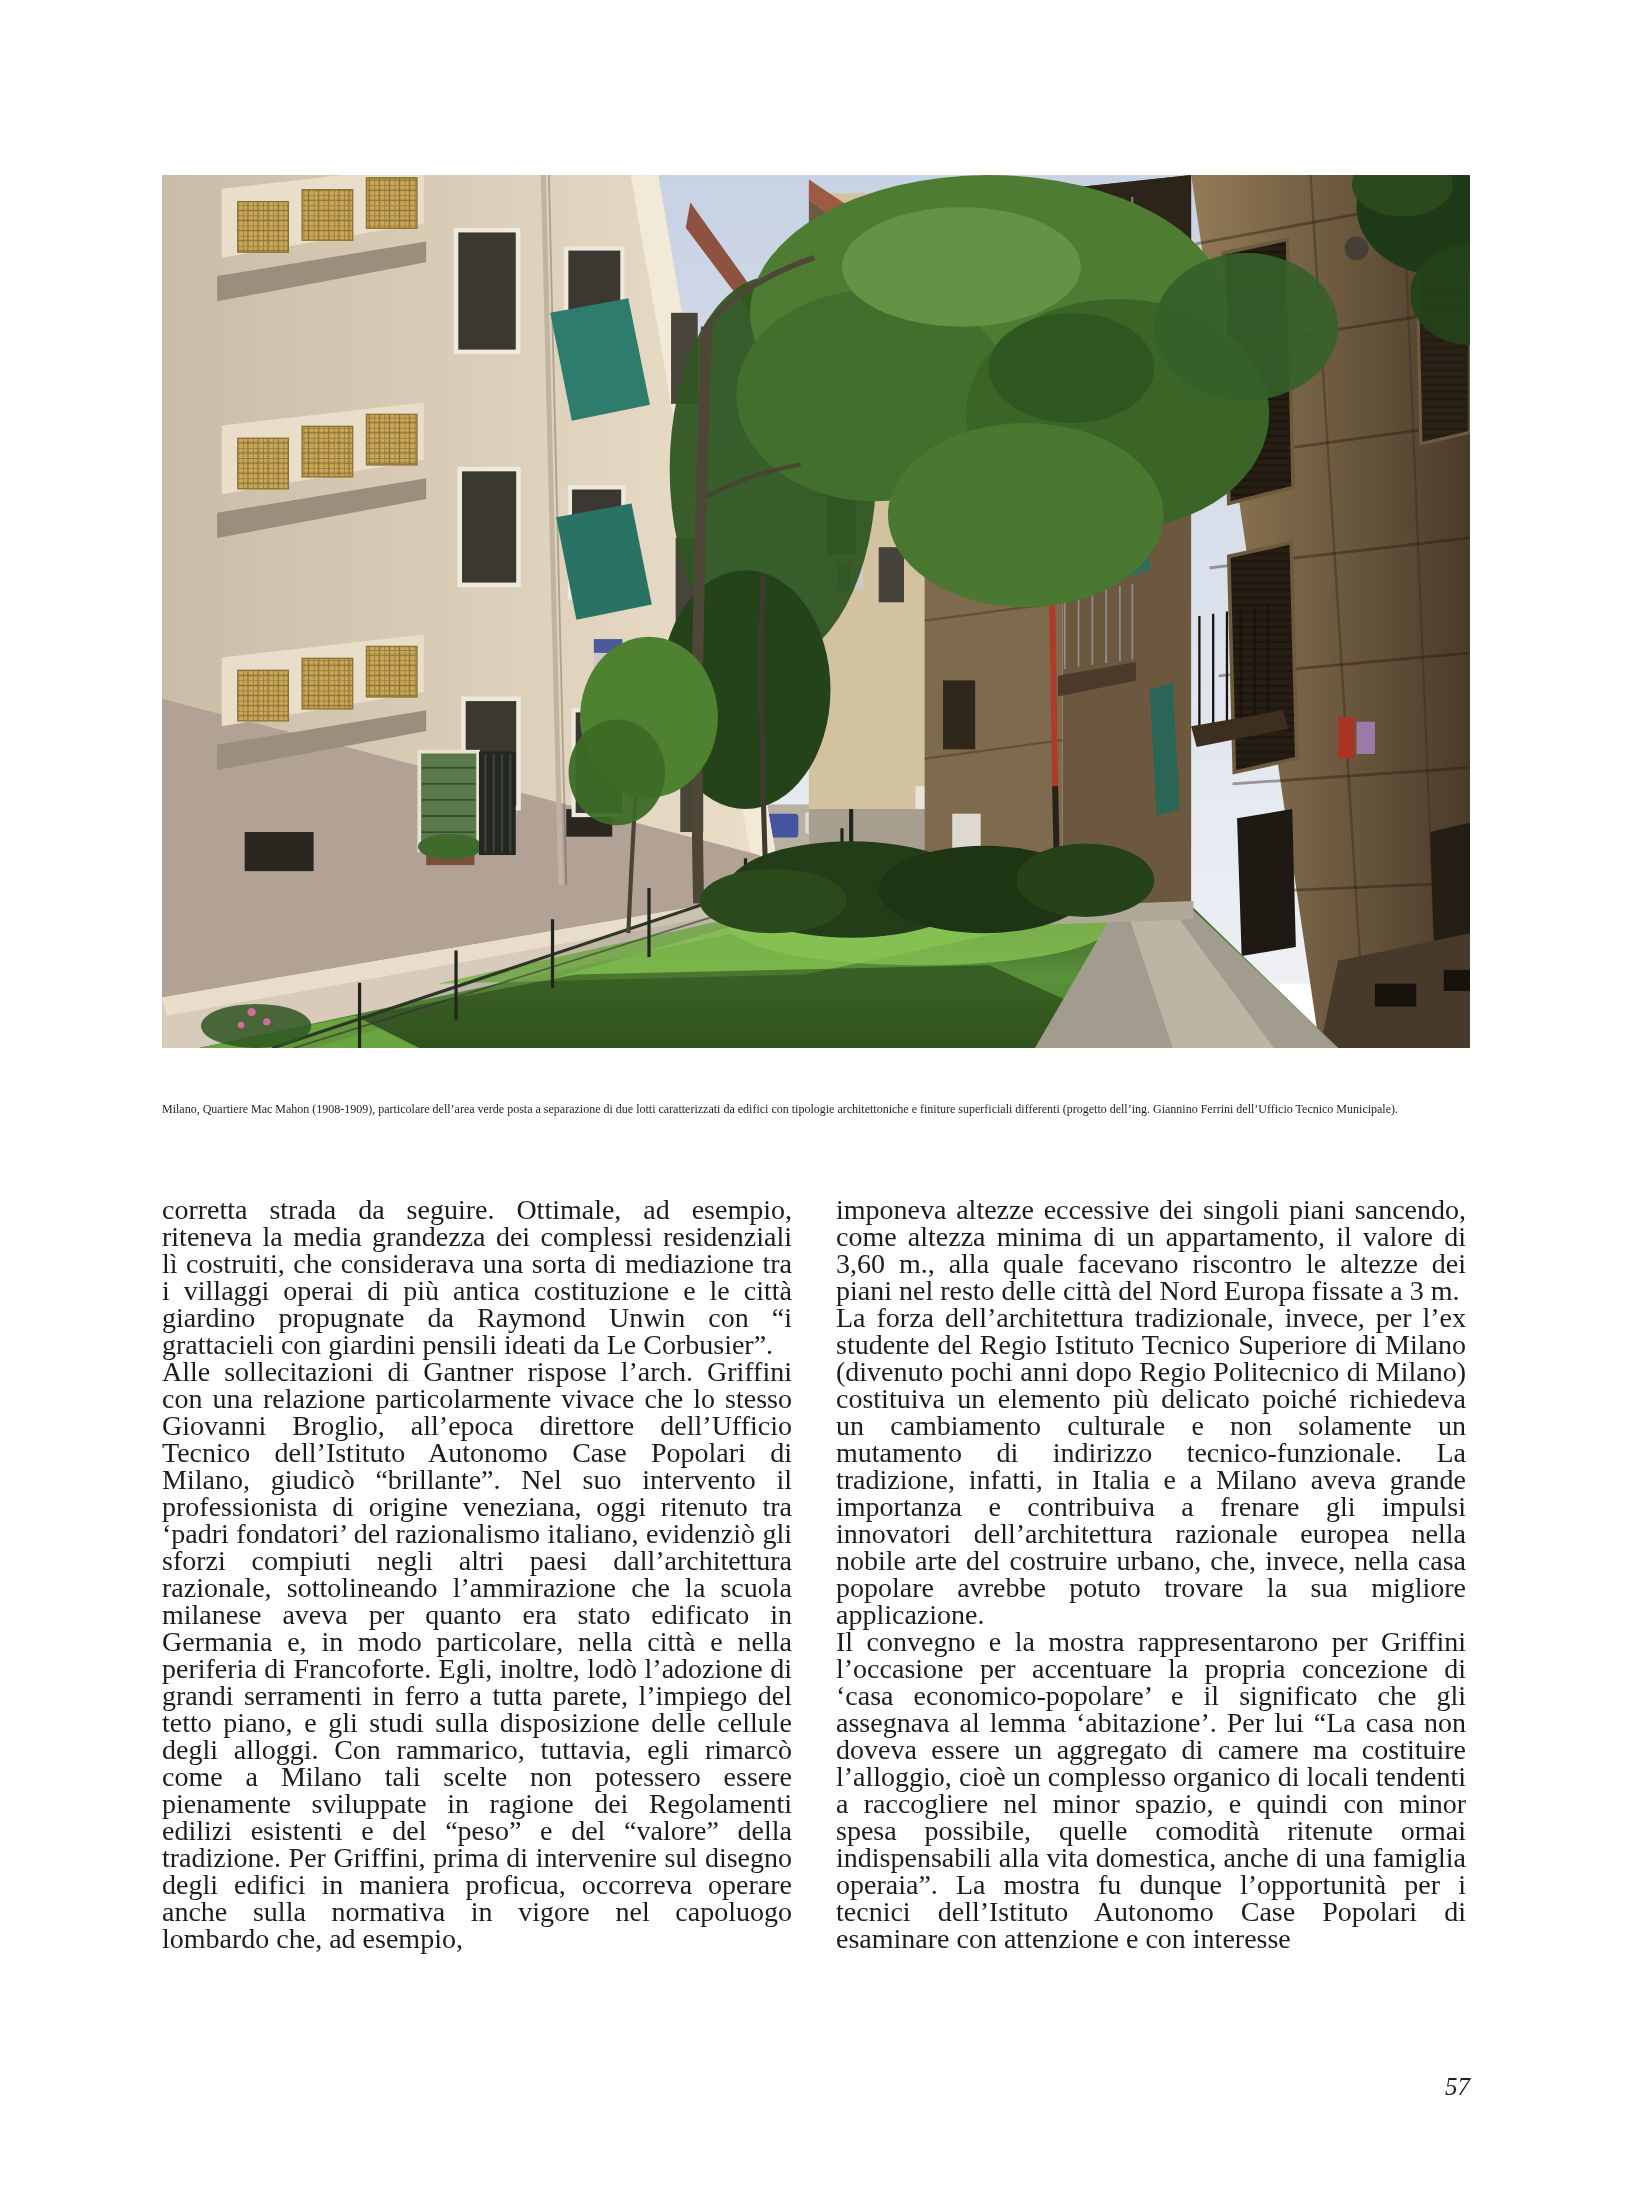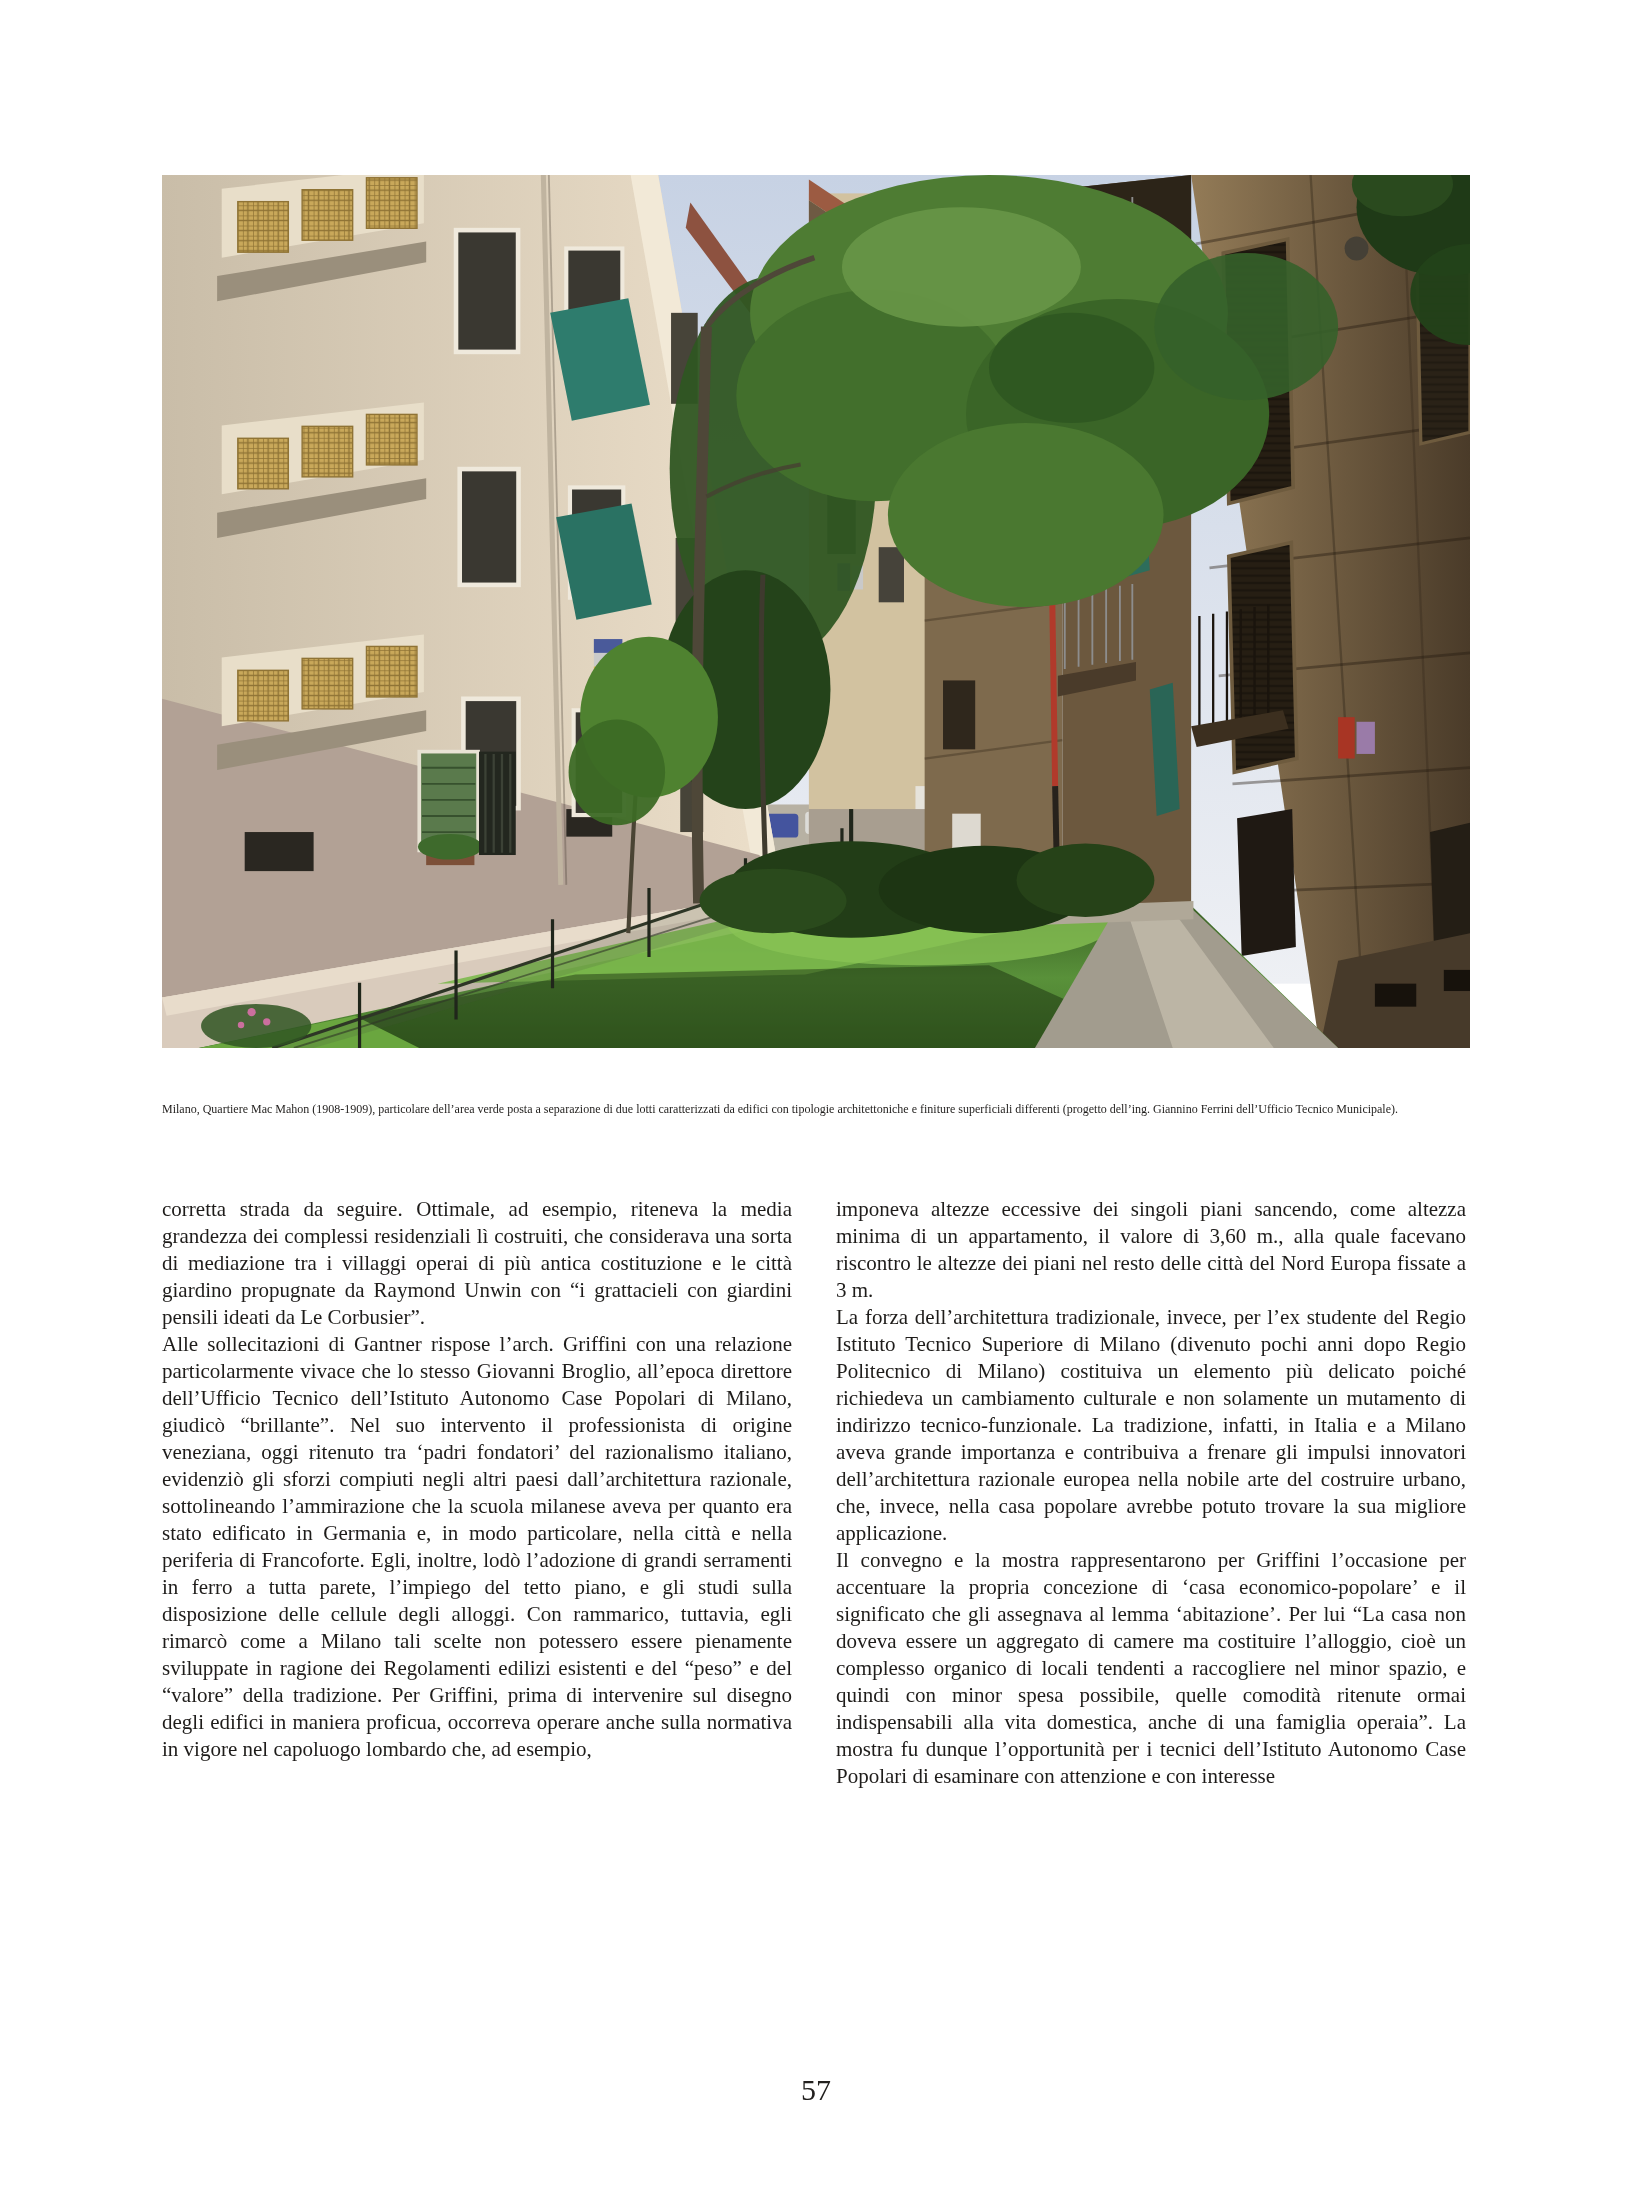--- a/index.html
+++ b/index.html
@@ -2,24 +2,24 @@
 <html style="font-size:7.4px"><head>
 <meta charset="utf-8">
 <style>
   html,body{margin:0;padding:0;background:#ffffff;}
   .page{position:relative;width:1645px;height:2205px;background:#ffffff;overflow:hidden;
         font-family:"Liberation Serif","DejaVu Serif",serif;color:#1e1c1a;}
   figure{position:absolute;left:162px;top:175px;width:1308px;margin:0;}
   svg.photo{display:block;width:1308px;height:873px;}
   figcaption{margin-top:48px;font-size:12px;line-height:26px;text-align:justify;color:#201e1c;}
   .columns{position:absolute;left:162px;top:1196px;width:1308px;display:flex;gap:44px;}
-  .col{width:630px;font-size:21px;line-height:27px;text-align:justify;hyphens:none;}
+  .col{width:630px;font-size:28px;line-height:27px;text-align:justify;hyphens:none;}
   .col p{margin:0;padding:0;}
-  .pagenum{position:absolute;top:2073px;left:162px;width:1308px;text-align:center;
-           font-size:30px;color:#22201e;}
+  .pagenum{position:absolute;top:2073px;left:162px;width:1308px;text-align:right;
+           font-size:25px;color:#22201e;font-style:italic;}
 </style>
 </head>
 <body>
 
 <div class="page">
 
   <figure>
     <svg class="photo" viewBox="0 0 2847 1900" preserveAspectRatio="none" aria-hidden="true">
       <defs>
         <linearGradient id="skyG" x1="0" y1="0" x2="0" y2="1">

